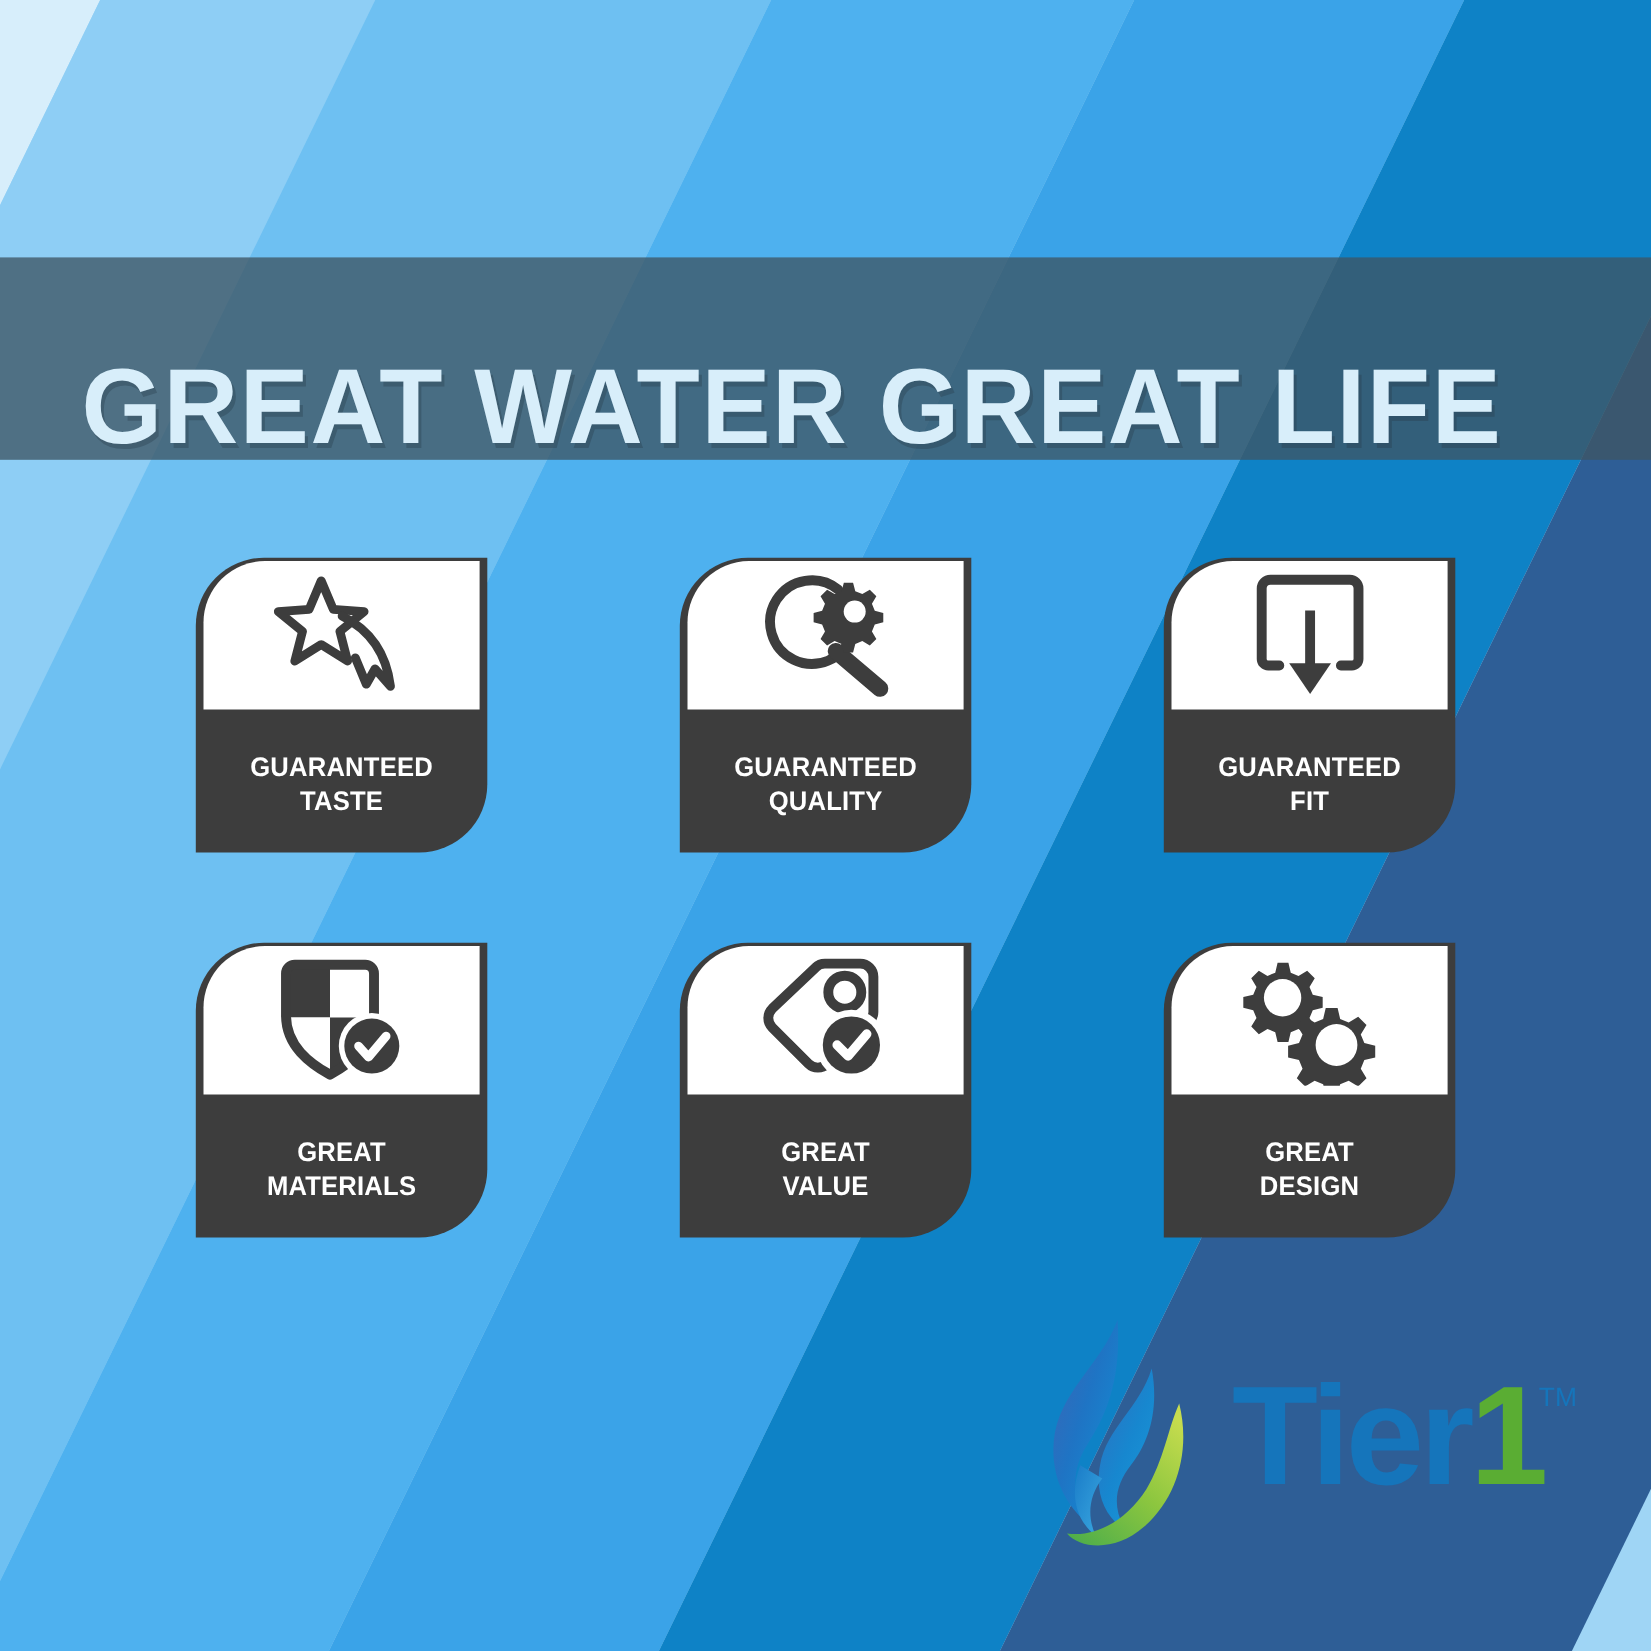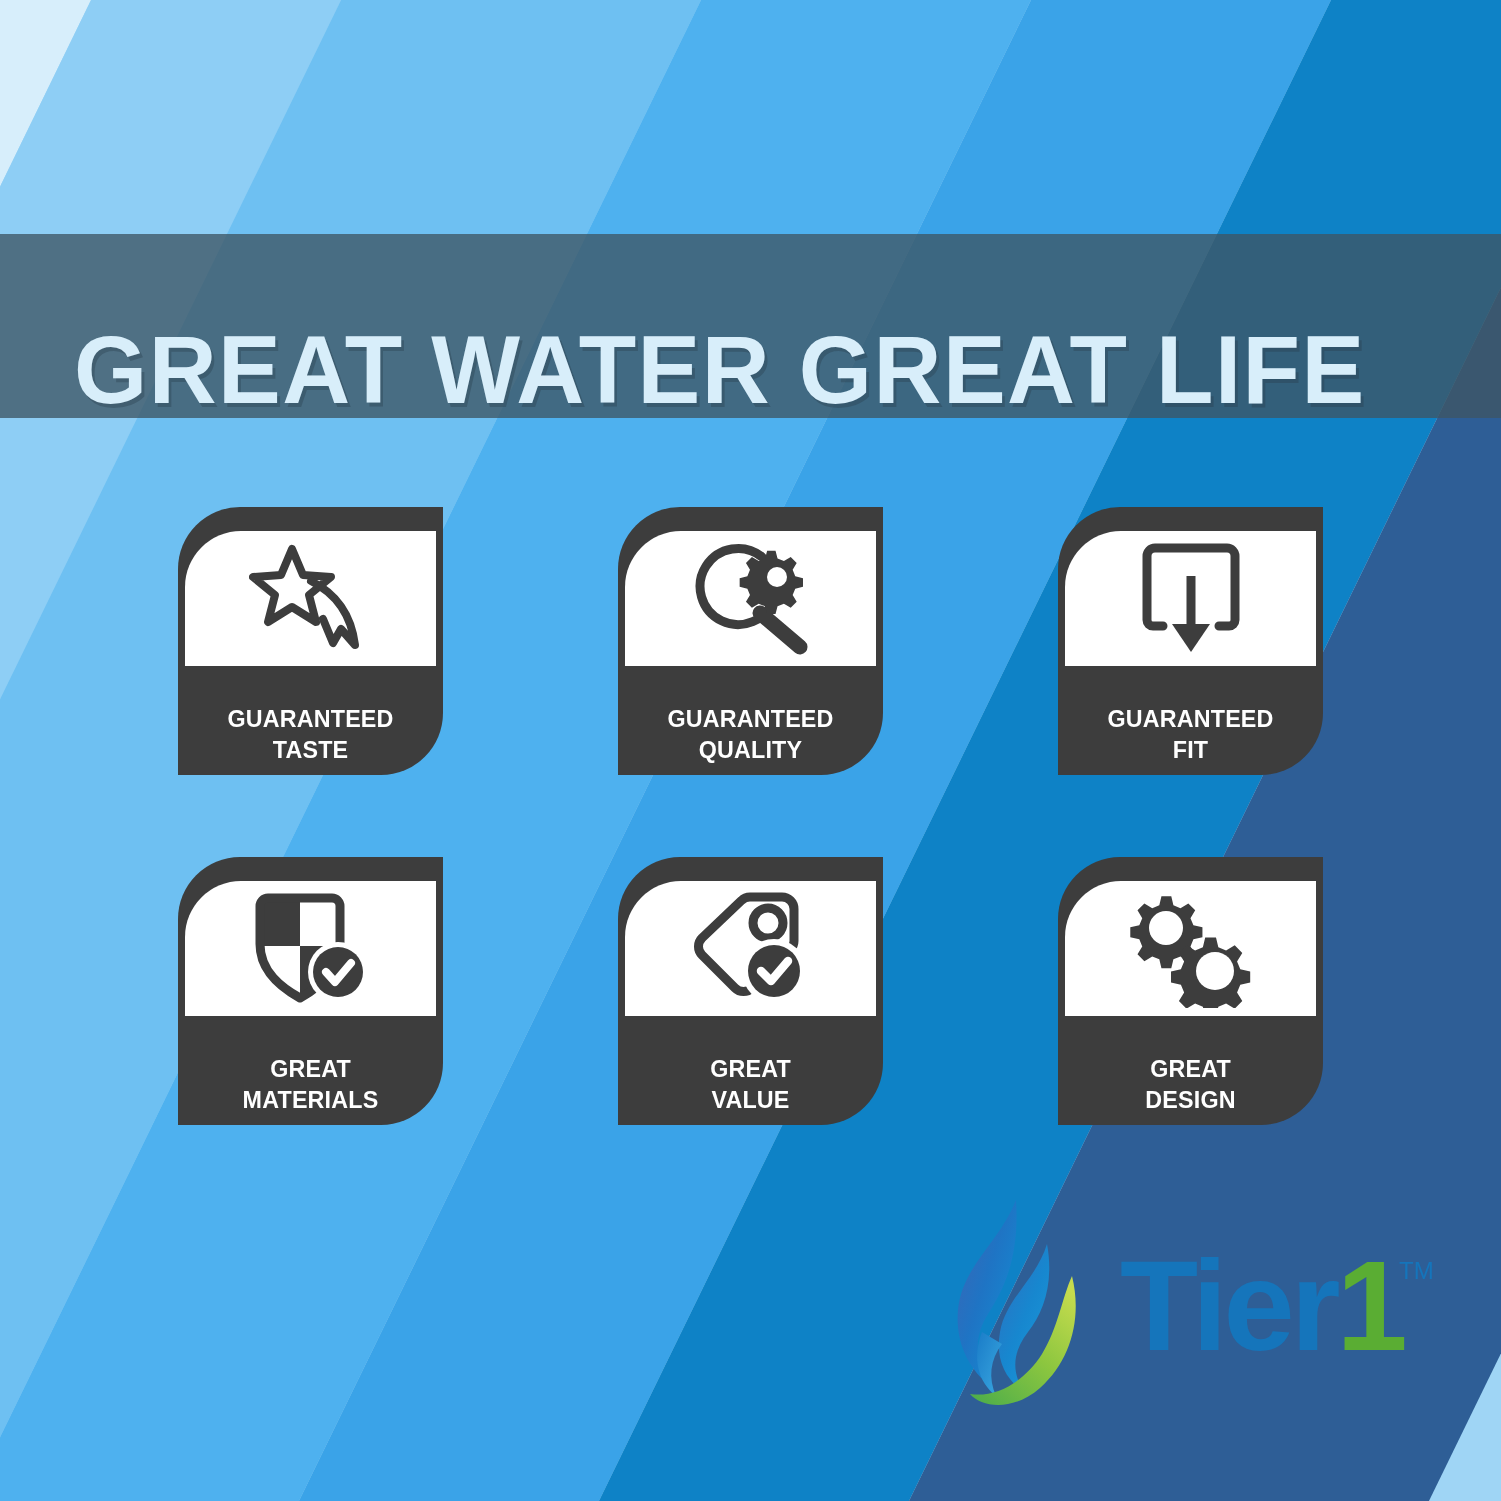--- a/index.html
+++ b/index.html
@@ -54,21 +54,21 @@
     grid-template-columns:repeat(3, 265px);
     column-gap:175px;
     row-gap:82px;
   }
   .card{
     width:265px; height:268px;
     background:#3d3d3d;
     border-radius:62px 0 62px 0;
     display:flex; flex-direction:column;
     overflow:hidden;
-    padding:24px 7px 0 7px;
+    padding:3px 7px 0 7px;
   }
   .card-icon{
     height:135px;
     background:#ffffff;
     border-radius:56px 0 0 0;
     display:flex; align-items:center; justify-content:center;
   }
   .card-icon svg{ display:block; }
   .card-label{
     flex:1;

